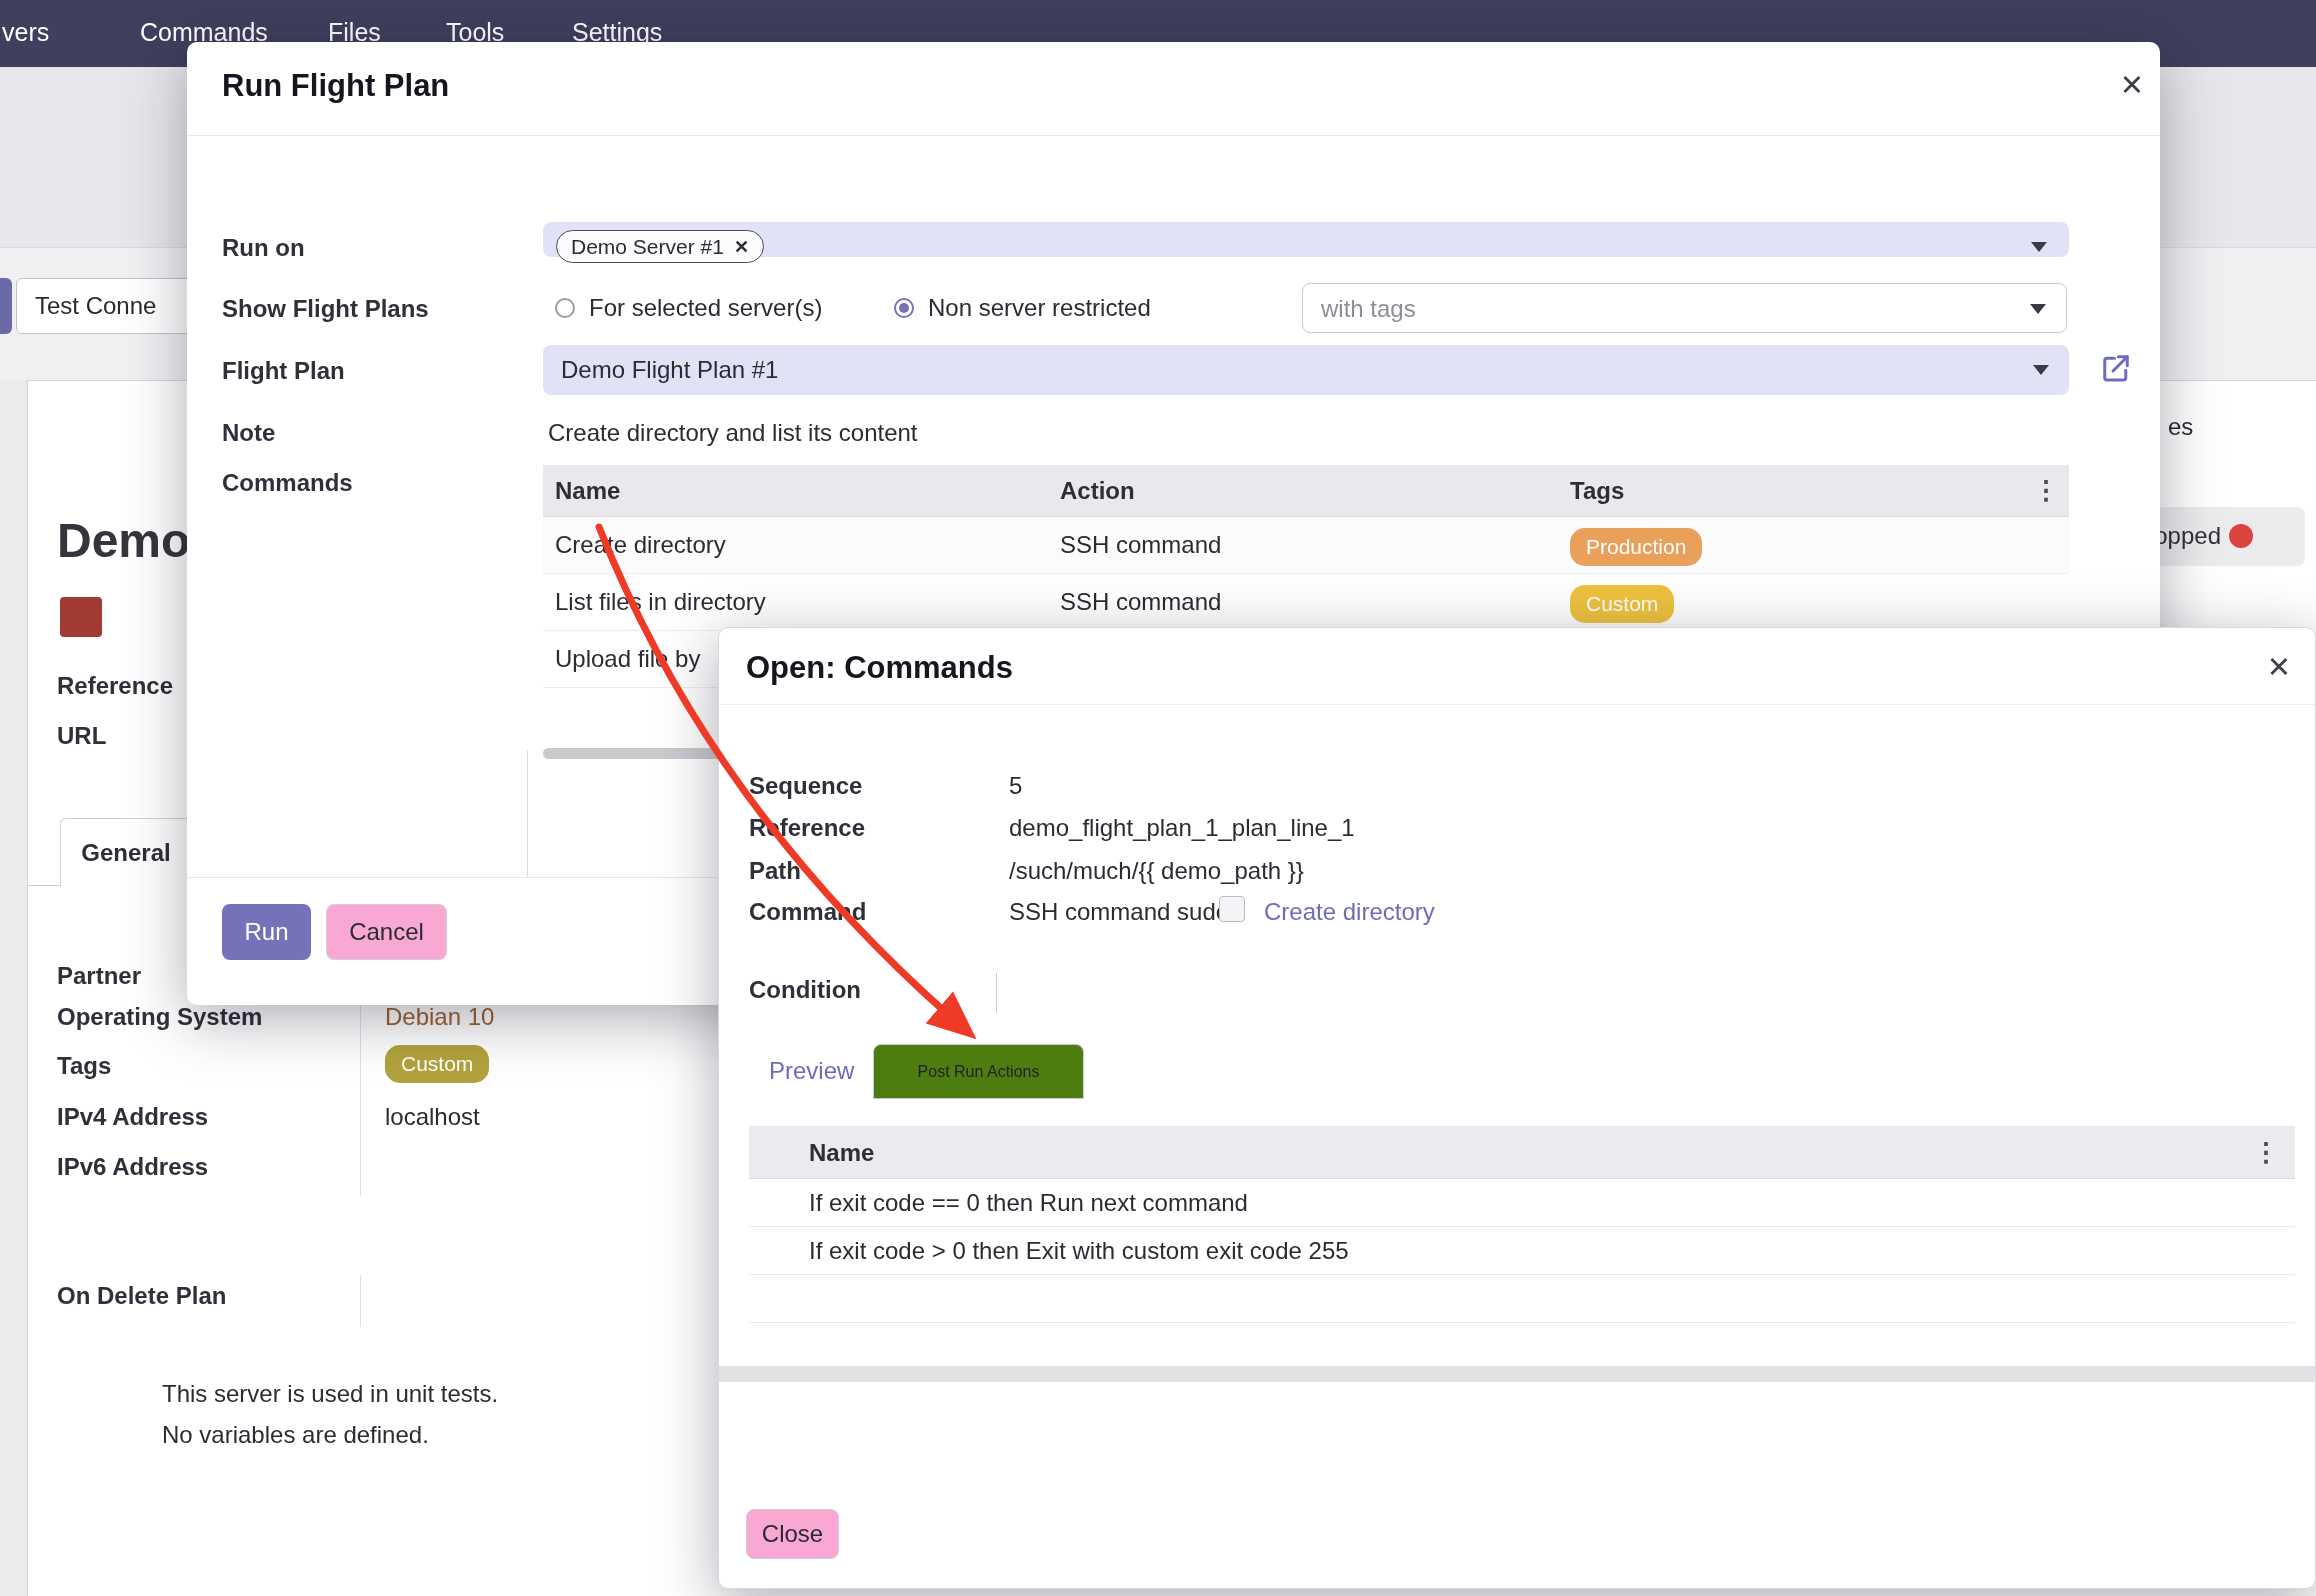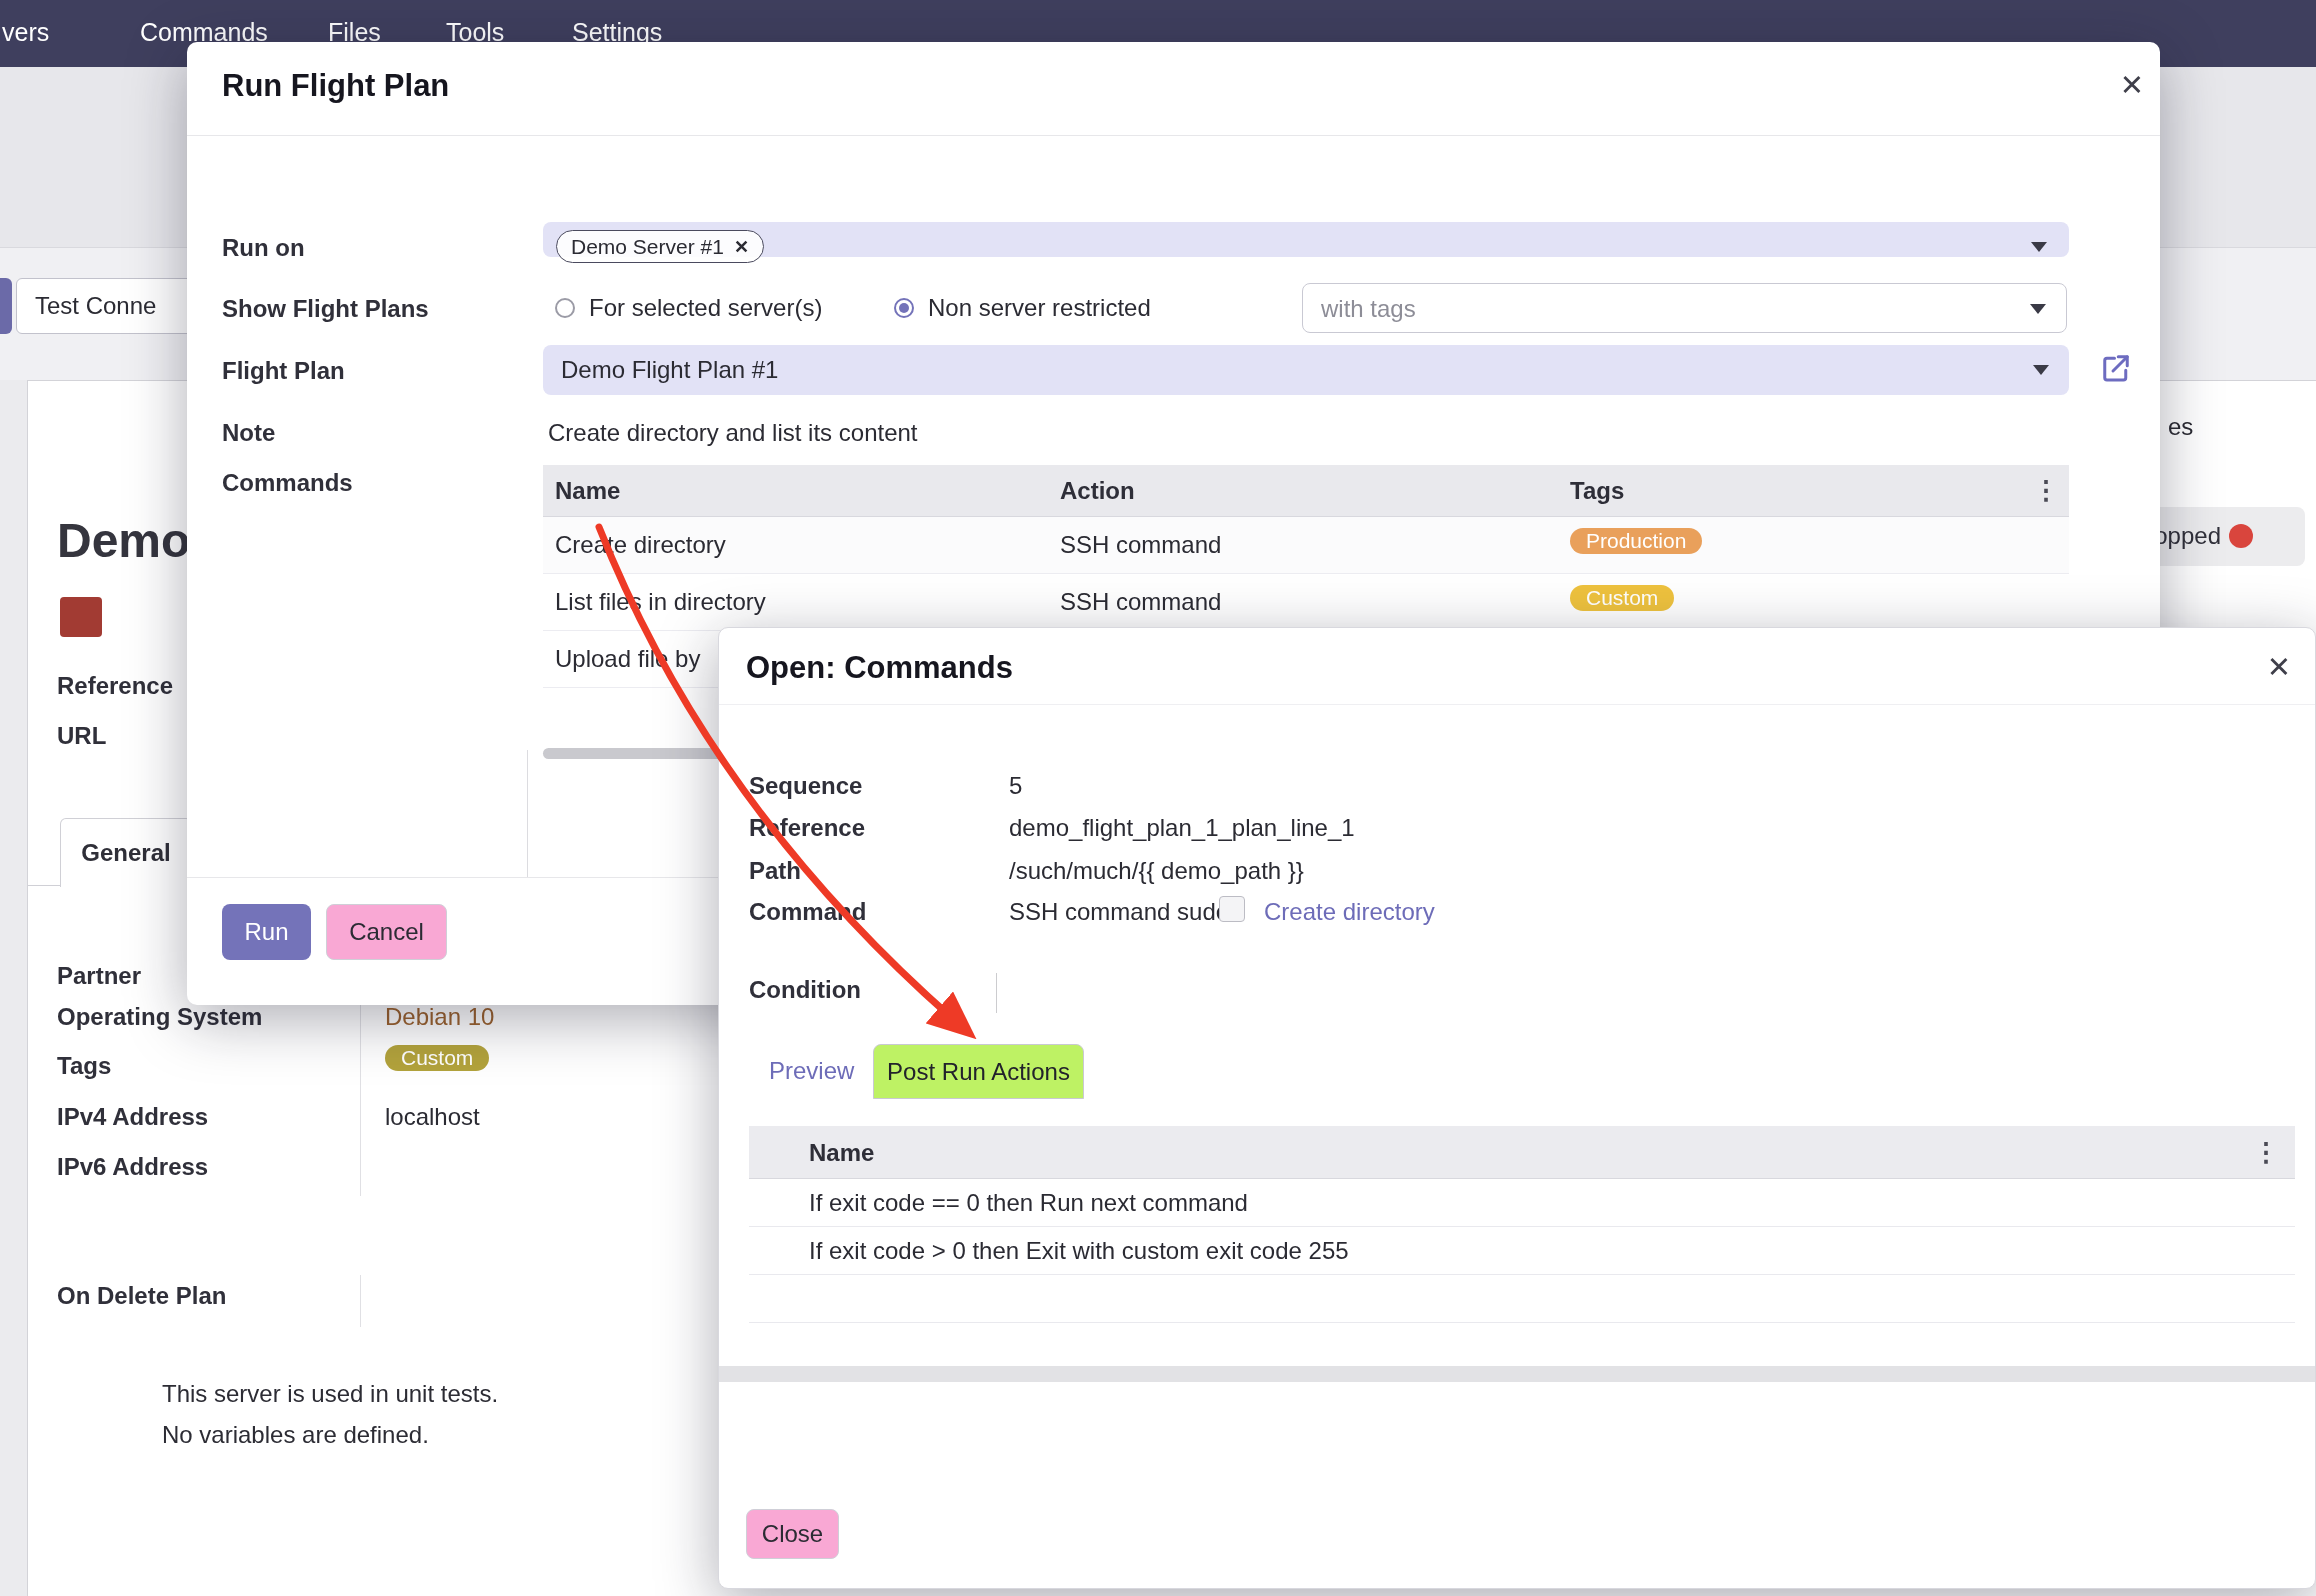--- a/index.html
+++ b/index.html
@@ -10,21 +10,21 @@
   .nav-item{position:absolute;top:18px;color:#fff;font-size:25px;white-space:nowrap;}
   
   .band1{position:absolute;left:0;top:67px;width:100%;height:180px;background:#e7e7eb;border-bottom:1px solid #d9d9de;}
   .band2{position:absolute;left:0;top:248px;width:100%;height:132px;background:#f0f0f3;}
   
   .content-panel{position:absolute;left:27px;top:380px;width:2307px;height:1215px;
                  background:#fff;border:1px solid #d3d3d8;box-sizing:content-box;}
   .lbl{position:absolute;font-weight:700;font-size:24px;color:#30303a;white-space:nowrap;}
   .txt{position:absolute;font-size:24px;color:#2b2b33;white-space:nowrap;}
   .muted-link{color:#9c622e;}
-  .pill{position:absolute;color:#fff;font-size:21px;padding:1px 16px;border-radius:15px;white-space:nowrap;}
+  .pill{position:absolute;color:#fff;font-size:21px;padding:7px 16px;border-radius:15px;white-space:nowrap;}
   .pill-production{background:#e9a05b;}
   .pill-custom{background:#eec23e;}
   .pill-custom-muted{background:#b3a33c;}
   .vline{position:absolute;width:1px;background:#e0e0e4;}
   .tabstrip-line{position:absolute;left:0;top:504px;width:100%;height:1px;background:#d0d0d6;}
   .general-tab{position:absolute;left:32px;top:437px;width:130px;height:68px;background:#fff;
                border:1px solid #d0d0d6;border-bottom:none;border-radius:6px 6px 0 0;
                display:flex;align-items:center;justify-content:center;font-size:24px;font-weight:600;color:#2f2f38;z-index:1;}
   .status-badge{position:absolute;left:2103px;top:126px;width:174px;height:59px;background:#ececee;border-radius:8px;}
   .status-dot{position:absolute;right:52px;top:17px;width:24px;height:24px;border-radius:50%;background:#d9453d;}
@@ -62,22 +62,22 @@
   .td{position:absolute;font-size:24px;color:#2b2b33;white-space:nowrap;}
   .kebab{position:absolute;font-size:26px;color:#4a4a55;font-weight:700;}
   
   .btn{position:absolute;display:flex;align-items:center;justify-content:center;font-size:24px;border-radius:8px;box-sizing:border-box;white-space:nowrap;text-align:center;}
   .btn.primary{background:#7473b9;color:#fff;}
   .btn.ghost{background:#f9a8d4;border:1.5px solid #cfcfd7;color:#2b2b33;}
   .link{color:#6d6cb8;}
   .scroll-thumb{position:absolute;background:#c9c9ce;border-radius:6px;}
   .hline{position:absolute;height:1px;background:#e7e7ea;}
   .tab-inactive{position:absolute;font-size:24px;color:#6d6cb8;white-space:nowrap;}
-  .tab-active{position:absolute;background:#bef264;border:1px solid #c9c9d2;border-radius:8px 8px 0 0;
-              display:flex;align-items:center;justify-content:center;font-size:24px;color:#22222b;box-sizing:border-box;}
+  .tab-active{position:absolute;background:#4d7c0f;border:1px solid #c9c9d2;border-radius:8px 8px 0 0;
+              display:flex;align-items:center;justify-content:center;font-size:16px;color:#22222b;box-sizing:border-box;}
   .graybar{position:absolute;background:#e2e2e5;}
   .arrow-overlay{position:absolute;left:0;top:0;z-index:40;pointer-events:none;}
 </style>
 </head>
 <body>
 
 <div id="screen">
 
   <div class="navbar">
     <span class="nav-item" style="left:2px">vers</span>

